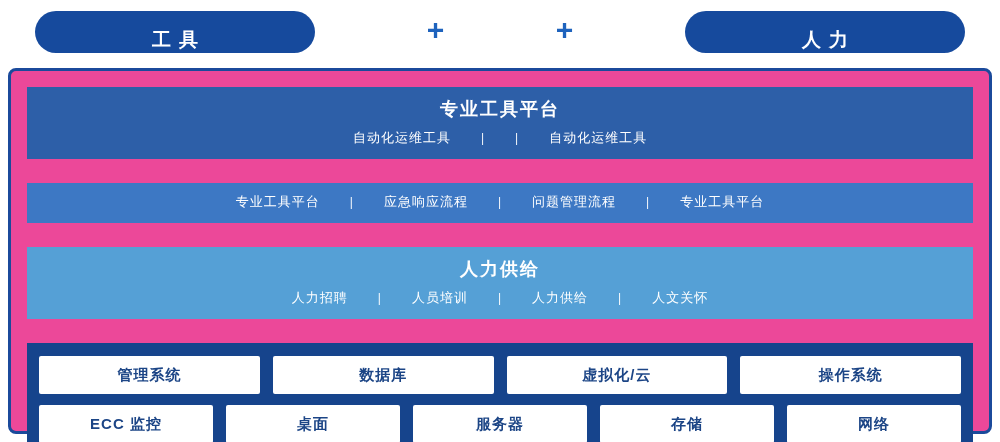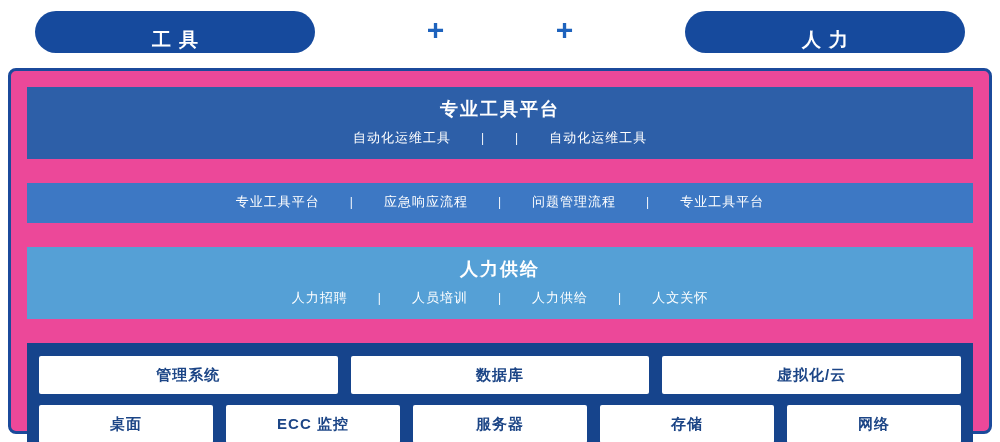--- a/index.html
+++ b/index.html
@@ -170,24 +170,25 @@
         <span class="sep">|</span>
         <span class="item">人文关怀</span>
       </div>
     </section>
 
     <section class="grid-band">
       <div class="grid-row">
         <div class="cell">管理系统</div>
         <div class="cell">数据库</div>
         <div class="cell">虚拟化/云</div>
+        <div class="cell">操作系统</div>
       </div>
       <div class="grid-row">
+        <div class="cell">ECC 监控</div>
         <div class="cell">桌面</div>
-        <div class="cell">ECC 监控</div>
         <div class="cell">服务器</div>
         <div class="cell">存储</div>
         <div class="cell">网络</div>
       </div>
     </section>
 
   </div>
 </div>
 
 </body></html>

